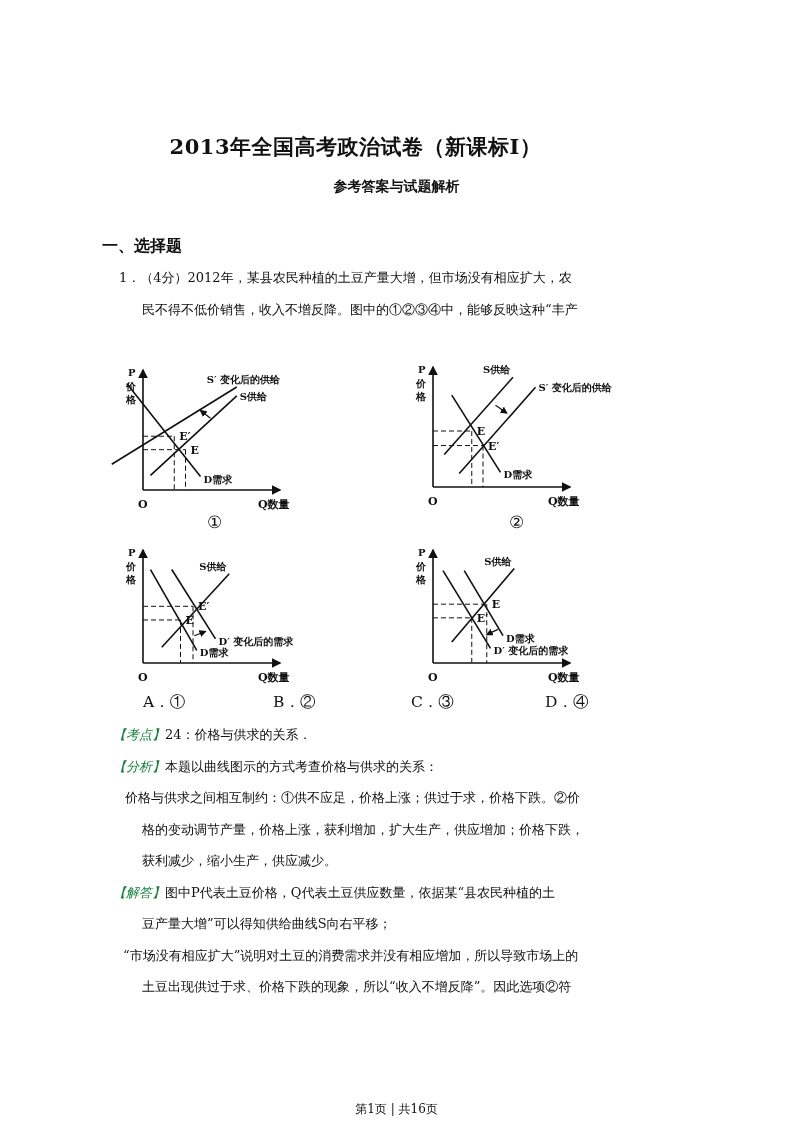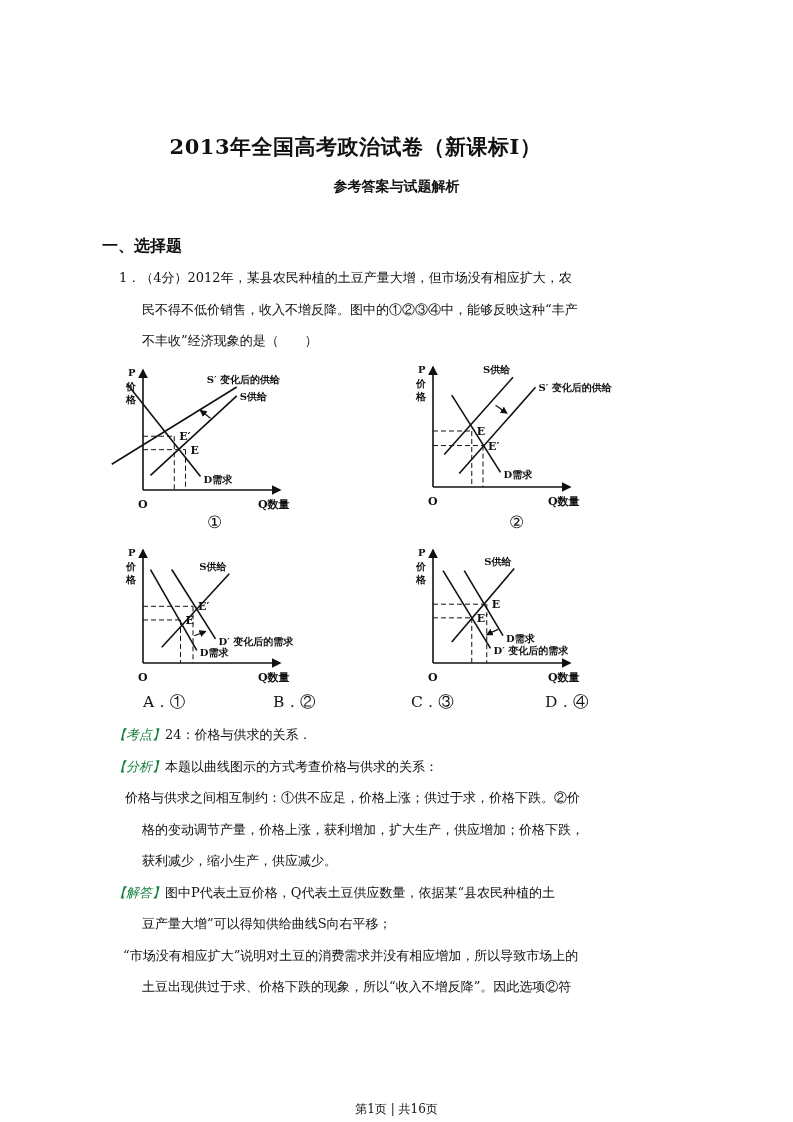--- a/index.html
+++ b/index.html
@@ -24,21 +24,20 @@
 </head>
 <body>
 
 <div class="title">2013年全国高考政治试卷（新课标I）</div>
 <div class="subtitle">参考答案与试题解析</div>
 <div class="section">一、选择题</div>
 
 <div class="para" style="top:262px;">
   <div><span>1．</span><span>（4分）2012年，某县农民种植的土豆产量大增，但市场没有相应扩大，农</span></div>
   <div class="indent">民不得不低价销售，收入不增反降。图中的①②③④中，能够反映这种“丰产</div>
-  <div class="indent">不丰收”经济现象的是（　　）</div>
 </div>
 
 <div class="diagram" id="diag0" style="left:120px; top:365px;">
   <svg width="220" height="145">
       <defs>
         <marker id="ah0" markerWidth="6" markerHeight="6" refX="5" refY="3" orient="auto">
           <path d="M0,0 L6,3 L0,6 Z" fill="#111"></path>
         </marker>
       </defs>
       <line x1="23" y1="125" x2="23" y2="5" stroke="#111" stroke-width="1.6" marker-end="url(#ah0)"></line>

